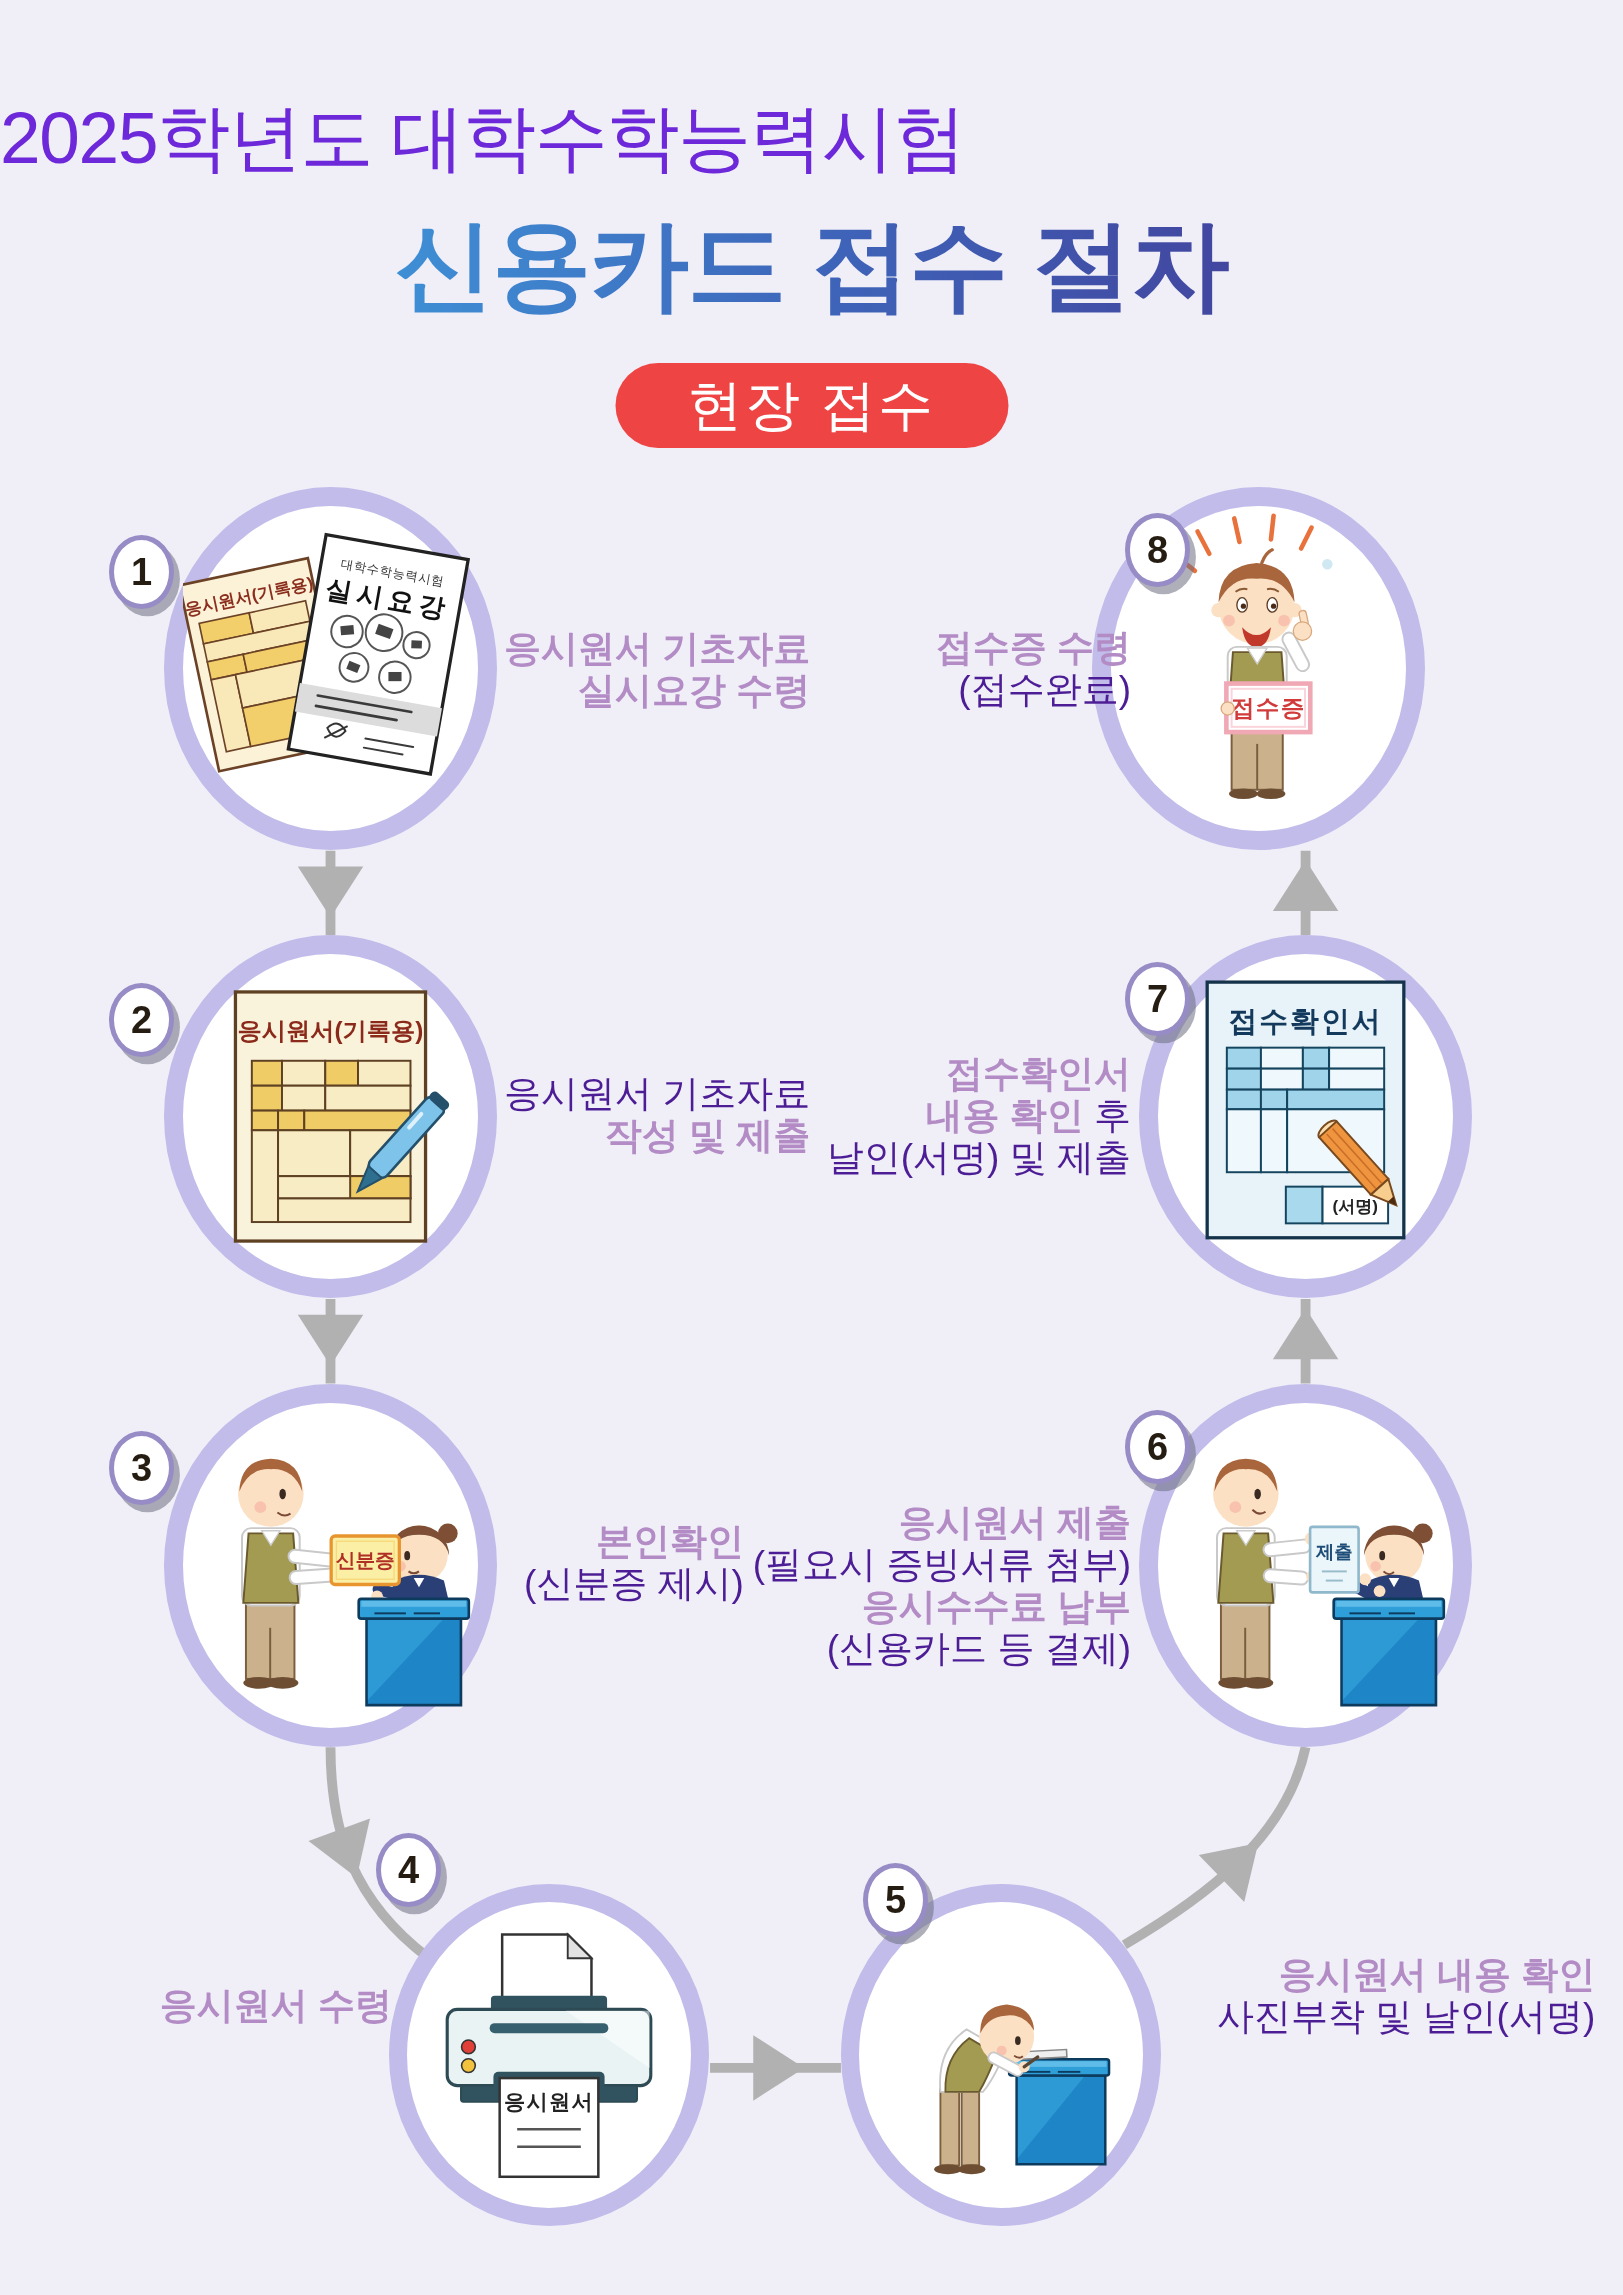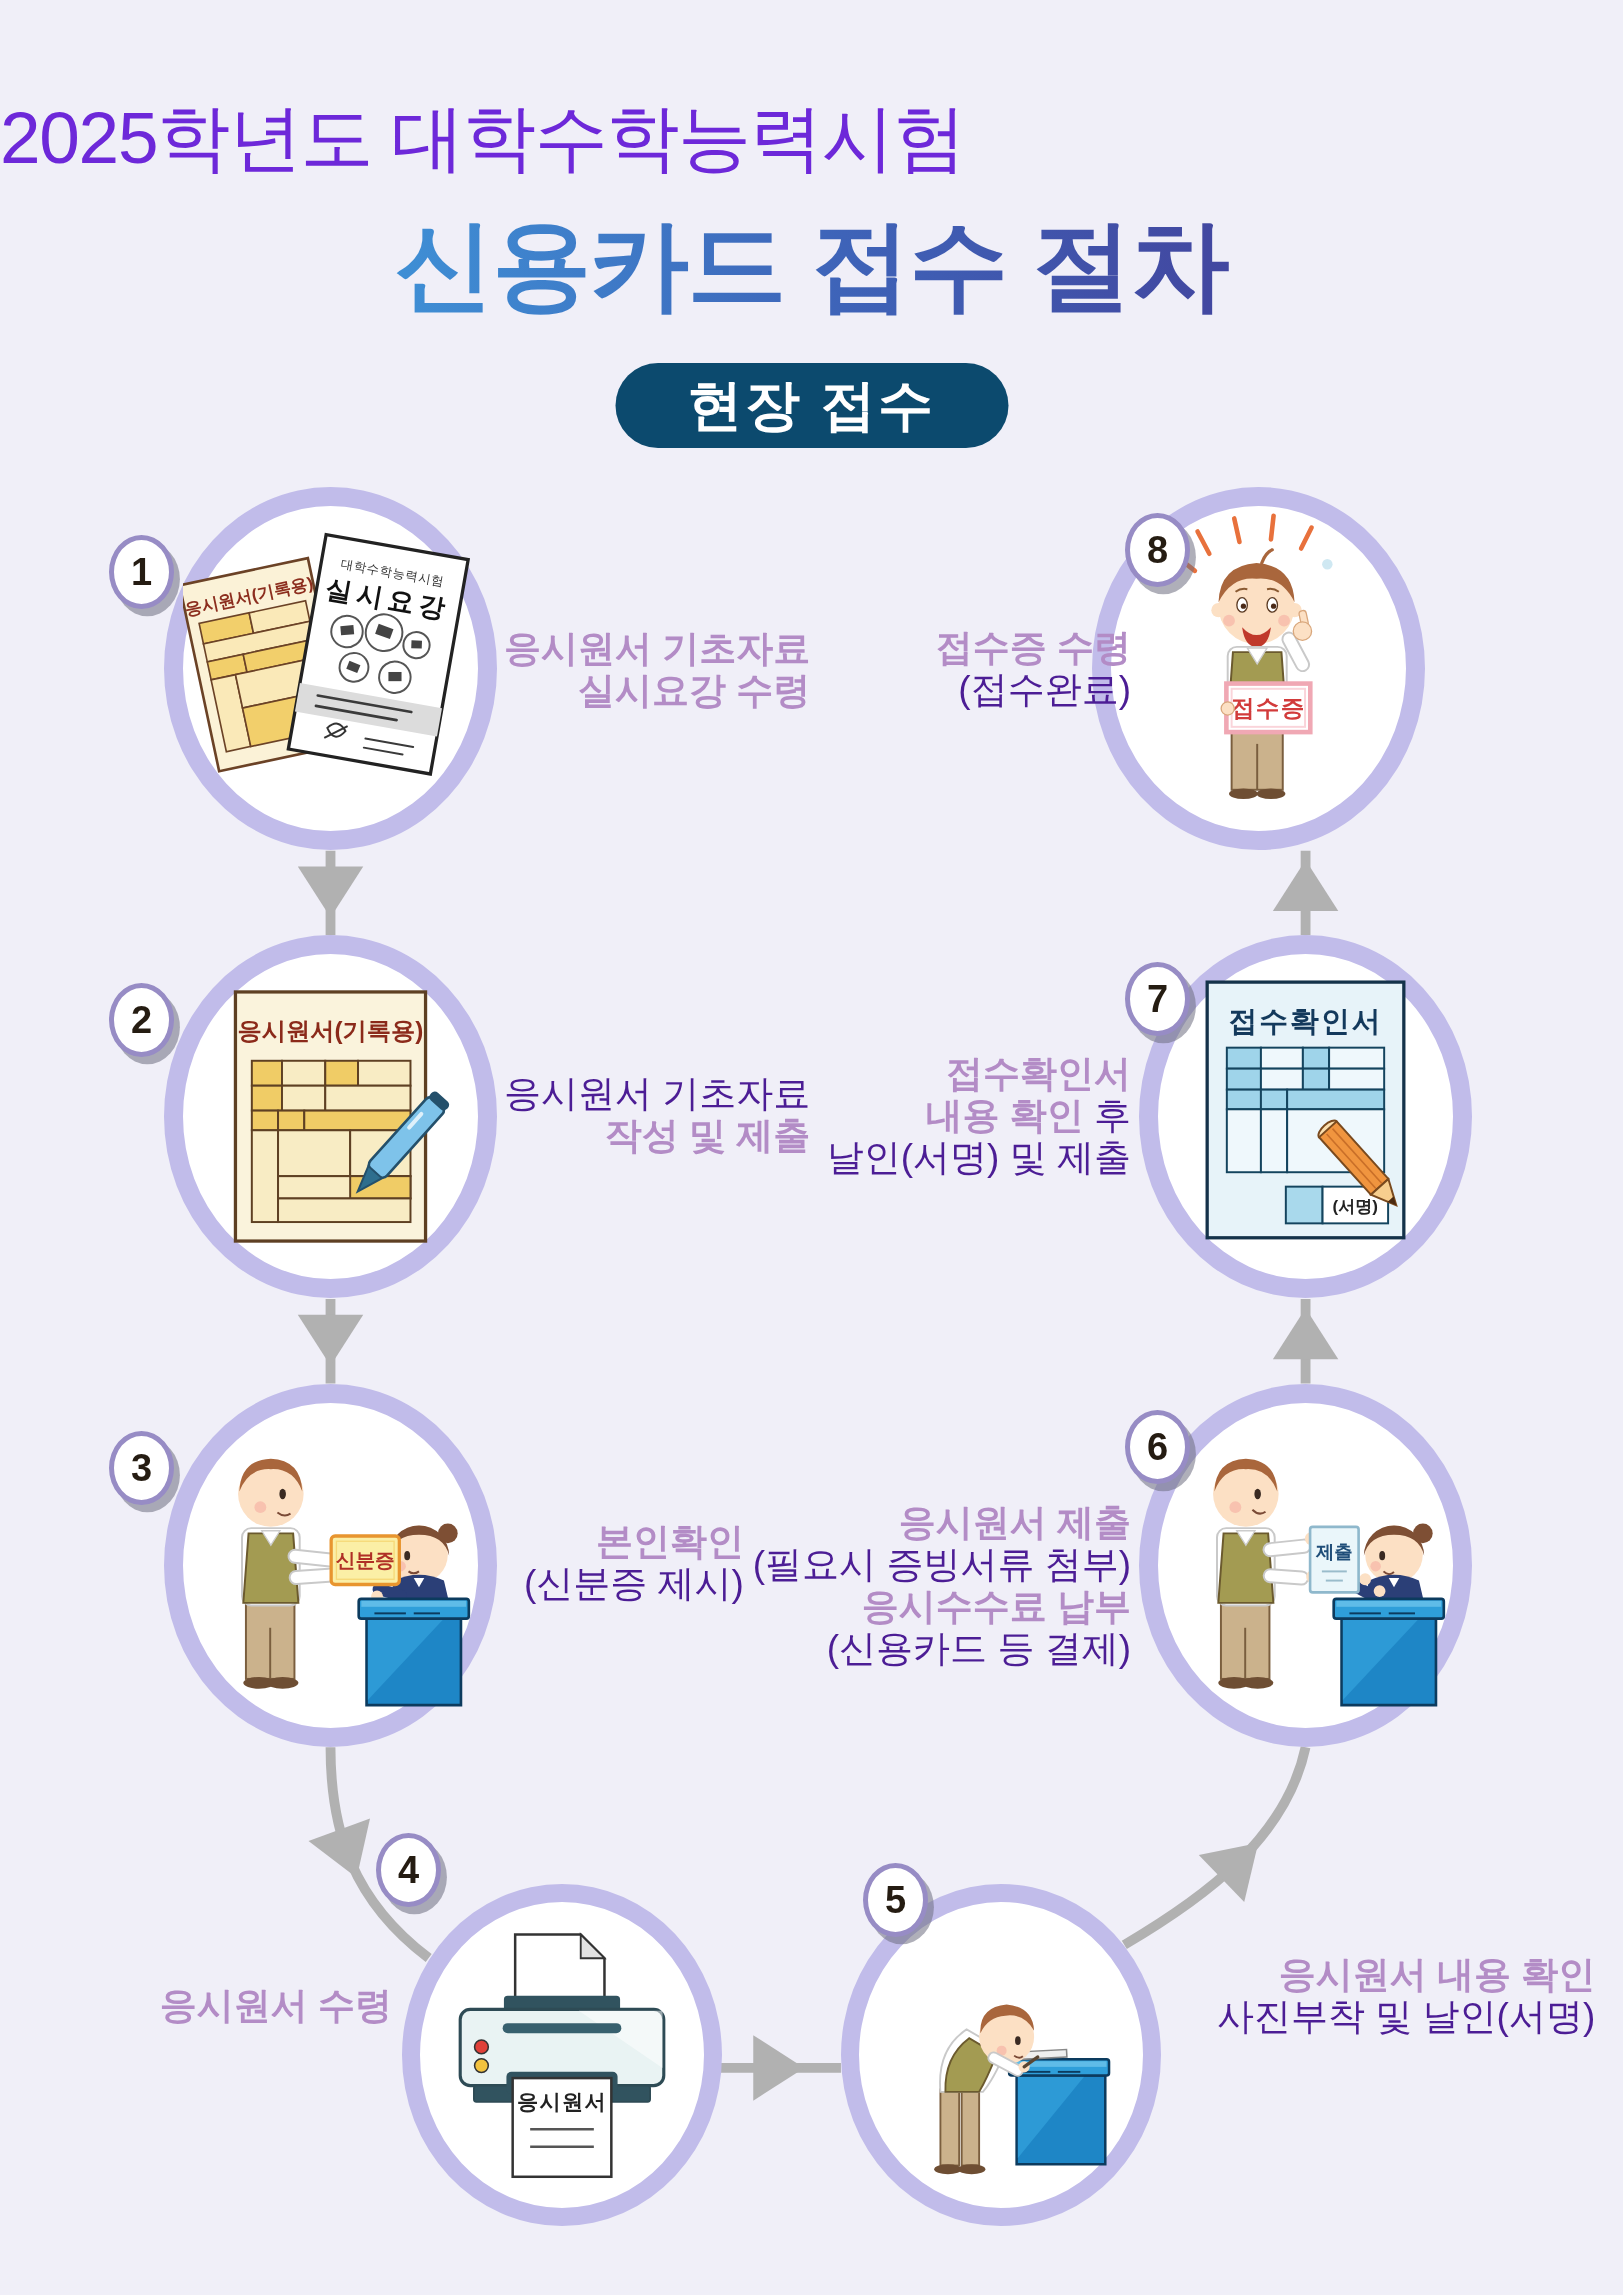--- a/index.html
+++ b/index.html
@@ -8,36 +8,36 @@
   
   .hdr-title{position:absolute;top:90px;left:0;width:100%;text-align:left;
         font-size:73px;font-weight:500;color:#6d28d9;letter-spacing:-1.3px;}
   .hdr-sub{position:absolute;top:200px;left:0;width:100%;text-align:center;
         font-size:99px;font-weight:800;color:#3E63B8;letter-spacing:-1.3px;}
   @supports (-webkit-background-clip:text){
     .hdr-sub{background:linear-gradient(90deg,#3FA9E6 8%,#3E63B8 52%,#45338F 92%);
              -webkit-background-clip:text;background-clip:text;color:transparent;}
   }
   .hdr-badge{position:absolute;top:363px;left:50%;transform:translateX(-50%);
-        width:393px;height:85px;border-radius:43px;background:#0c4a6e;
-        color:#FFFFFF;font-size:55px;font-weight:700;text-align:center;line-height:84px;letter-spacing:2.6px;}
+        width:393px;height:85px;border-radius:43px;background:#ef4444;
+        color:#FFFFFF;font-size:55px;font-weight:400;text-align:center;line-height:84px;letter-spacing:2.6px;}
   
   .connectors{position:absolute;top:0;left:0;z-index:1;}
   
   .node{position:absolute;z-index:2;background:#FFFFFF;border:19.6px solid #C1BCEA;border-radius:50%;}
   .node svg{width:100%;height:100%;display:block;}
   .nodeL{width:295px;height:325px;}
   .nodeB{width:284px;height:306px;border-width:18.3px;}
   .n1{left:164px;top:487px;}
   .n2{left:164px;top:935px;}
   .n3{left:164px;top:1384px;}
   .n8{left:1092px;top:487px;}
   .n7{left:1139px;top:935px;}
   .n6{left:1139px;top:1384px;font-family:Liberation Serif, serif;}
-  .n4{left:402px;top:1884px;}
+  .n4{left:389px;top:1884px;}
   .n5{left:841px;top:1884px;}
   
   .numbadge{position:absolute;z-index:3;width:55px;height:64px;background:#FFFFFF;
         border:5.9px solid #978CC5;border-radius:50%;
         box-shadow:5.9px 7.2px 0 rgba(110,110,128,.55);
         display:flex;align-items:center;justify-content:center;
         font-size:38px;font-weight:800;color:#251C12;}
   .b1{left:109px;top:535px;}  .b2{left:109px;top:983px;} .b3{left:109px;top:1431px;}
   .b4{left:376px;top:1833px;} .b5{left:863px;top:1863px;}
   .b6{left:1125px;top:1410px;}.b7{left:1125px;top:962px;}.b8{left:1125px;top:513px;}

